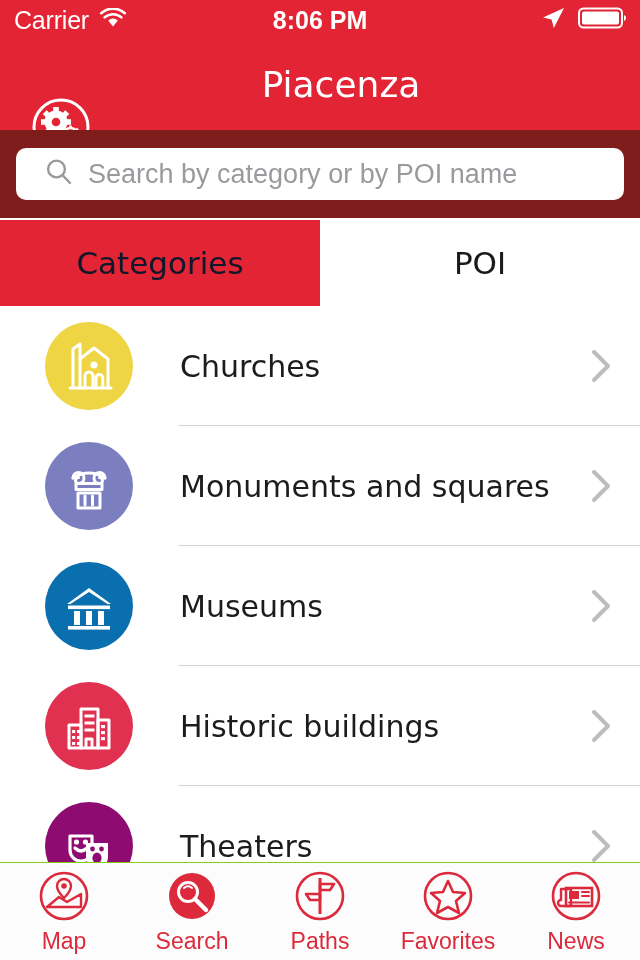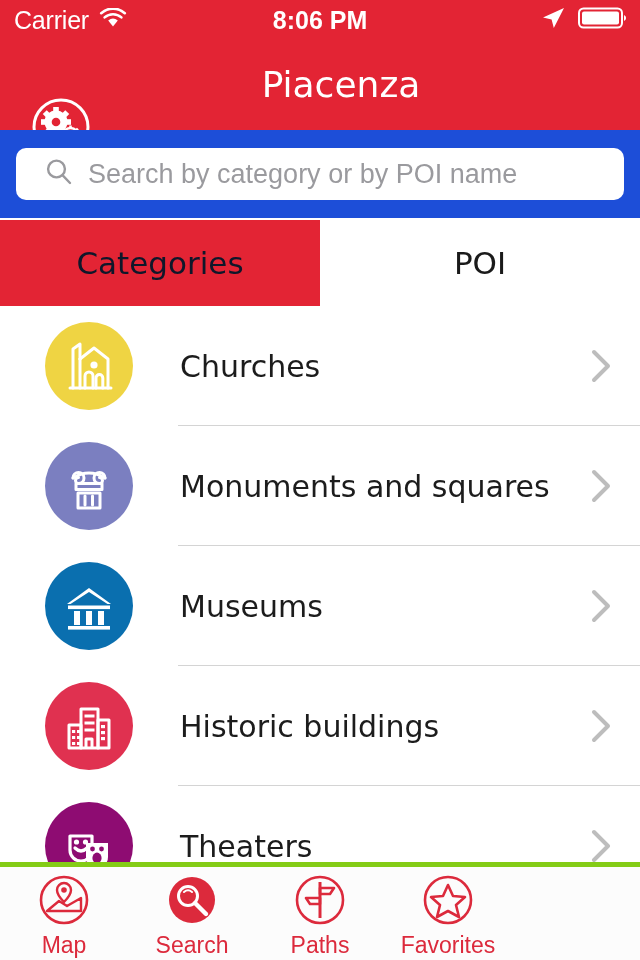--- a/index.html
+++ b/index.html
@@ -35,21 +35,21 @@
     color: #ffffff; font-size: 36px; font-family: "DejaVu Sans", sans-serif; font-weight: 400; padding-left: 42px;
   }
   .nav-settings {
     position: absolute; left: 30px; top: 58px; width: 62px; height: 62px;
     display: flex; align-items: center; justify-content: center;
   }
 
   
   .searchzone {
     position: absolute; top: 130px; left: 0; width: 640px; height: 88px;
-    background: #1d4ed8;
+    background: #7f1d1d;
   }
   .searchfield {
     position: absolute; left: 16px; top: 18px; width: 608px; height: 52px;
     background: #ffffff; border-radius: 10px;
     display: flex; align-items: center; padding-left: 28px; gap: 14px;
   }
   .search-ph {
     font-size: 27px; color: #9a9a9e;
     font-family: "Liberation Sans", sans-serif;
     background: transparent; border: none; outline: none; width: 520px;
@@ -81,21 +81,21 @@
     font-family: "DejaVu Sans", sans-serif; font-weight: 400;
   }
   .row-chev { position: absolute; right: 26px; width: 26px; height: 36px; }
   .row-sep {
     position: absolute; left: 178px; right: 0; bottom: 0; height: 1px; background: #d4d4d4;
   }
 
   
   .tabbar {
     position: absolute; bottom: 0; left: 0; width: 640px; height: 98px;
-    background: #FCFCFC; border-top: 5px solid #84cc16;
+    background: #FCFCFC; border-top: 1px solid #84cc16;
     display: flex;
   }
   .tab {
     width: 128px; height: 97px;
     display: flex; flex-direction: column; align-items: center; justify-content: center; gap: 4px;
   }
   .tab-ico { width: 56px; height: 56px; display: flex; align-items: center; justify-content: center; }
   .tab-lbl { font-size: 23px; color: #DC2A3C; font-family: "Liberation Sans", sans-serif; }
 </style>
 </head>
@@ -347,16 +347,32 @@
     <div class="tab">
       <div class="tab-ico">
         <svg width="54" height="54" viewBox="0 0 54 54">
           <circle cx="27" cy="27" r="23" fill="none" stroke="#DC2A3C" stroke-width="2.6"></circle>
           <path d="M27 12 L32 23 L44 24 L35 32 L38 44 L27 38 L16 44 L19 32 L10 24 L22 23 Z" fill="none" stroke="#DC2A3C" stroke-width="2.6" stroke-linejoin="round"></path>
         </svg>
       </div>
       <div class="tab-lbl">Favorites</div>
     </div>
 
+    <div class="tab">
+      <div class="tab-ico">
+        <svg width="54" height="54" viewBox="0 0 54 54">
+          <circle cx="27" cy="27" r="23" fill="none" stroke="#DC2A3C" stroke-width="2.6"></circle>
+          <path d="M12 20 h10 v17 h-10 a3 3 0 0 1 0 -6 Z" fill="none" stroke="#DC2A3C" stroke-width="2.4" stroke-linejoin="round"></path>
+          <rect x="17" y="19" width="26" height="18" fill="none" stroke="#DC2A3C" stroke-width="2.6"></rect>
+          <rect x="20" y="22" width="10" height="8" fill="#DC2A3C"></rect>
+          <g stroke="#DC2A3C" stroke-width="2" stroke-linecap="round">
+            <line x1="33" y1="23" x2="40" y2="23"></line>
+            <line x1="33" y1="27" x2="40" y2="27"></line>
+            <line x1="20" y1="33.5" x2="40" y2="33.5"></line>
+          </g>
+        </svg>
+      </div>
+      <div class="tab-lbl">News</div>
+    </div>
 
   </div>
 
 </div>
 
 </body></html>

